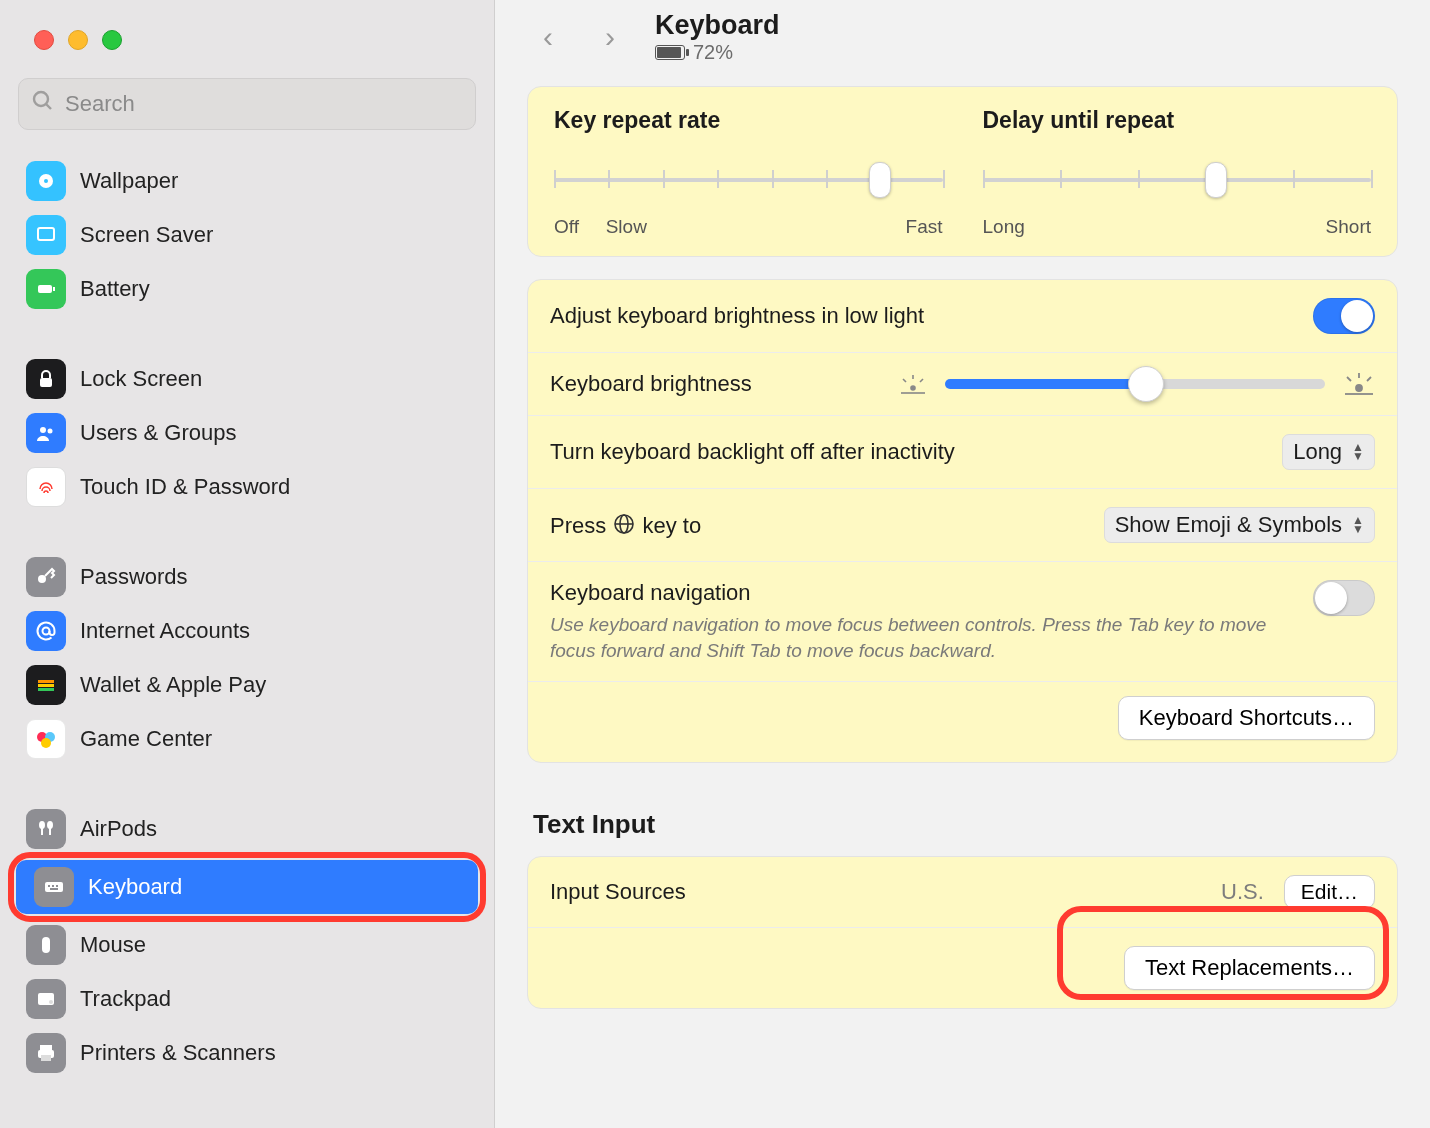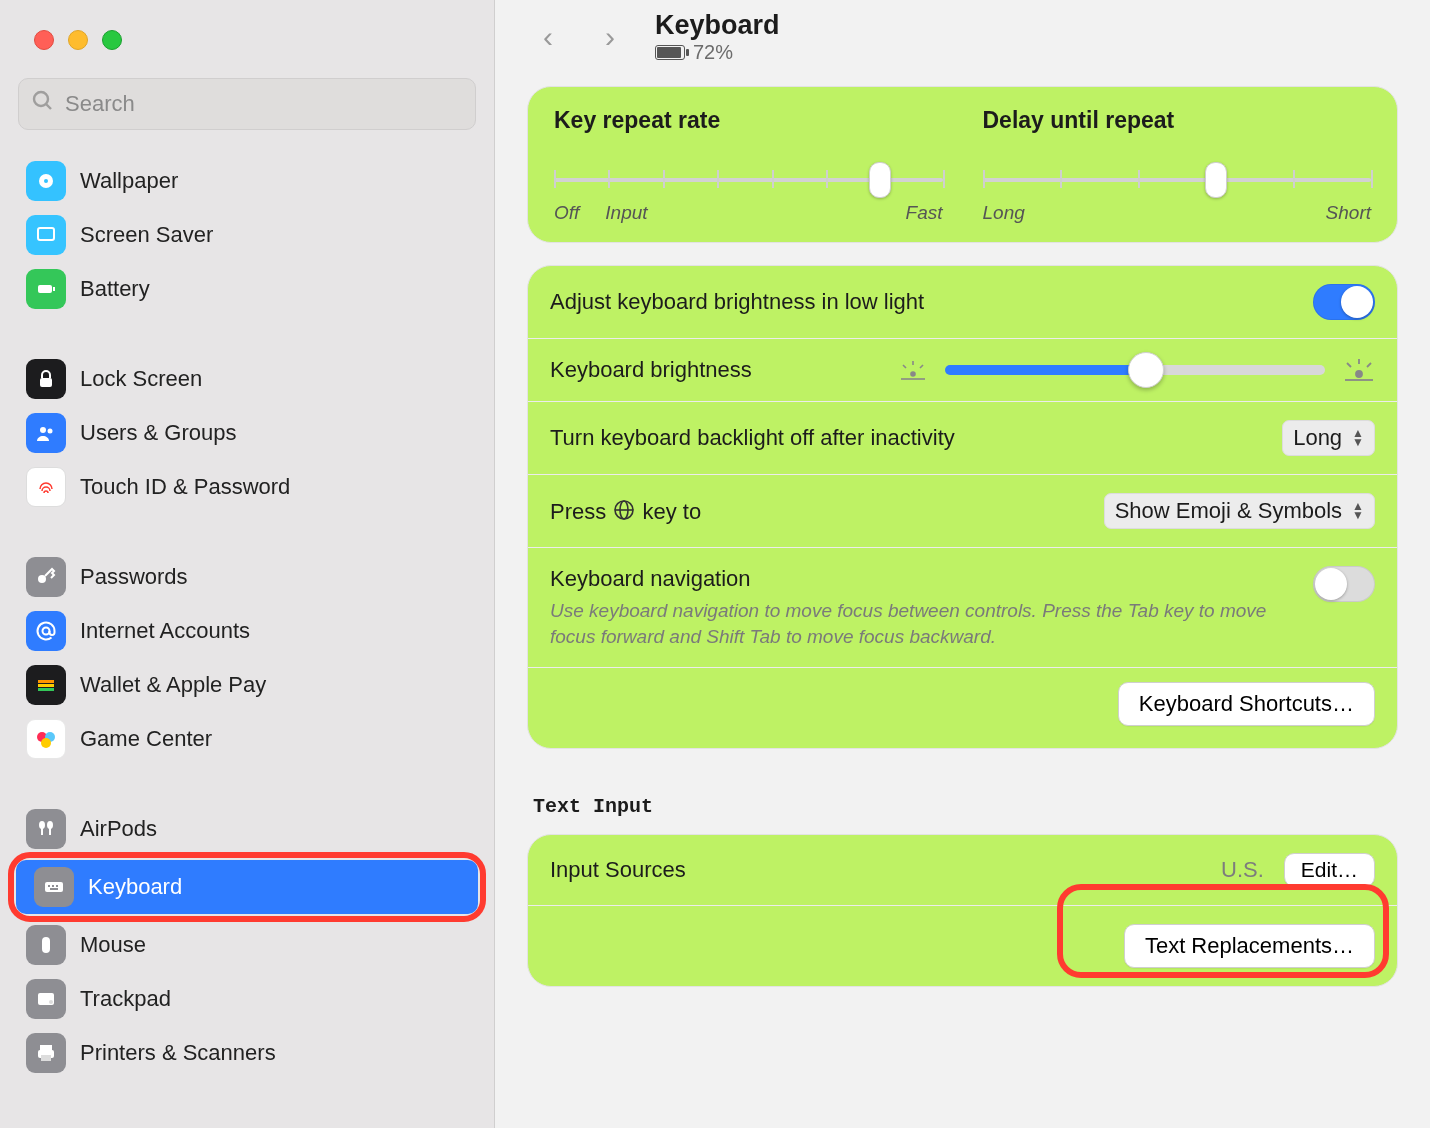--- a/index.html
+++ b/index.html
@@ -129,23 +129,23 @@
     width:30px; height:15px; border:1.6px solid #555; border-radius:3px;
     position:relative; display:inline-block;
   }
   .batt::after{
     content:""; position:absolute; right:-5px; top:3px;
     width:3px; height:7px; background:#555; border-radius:1px;
   }
   .batt-fill{ position:absolute; left:1px; top:1px; bottom:1px; background:#555; border-radius:1px; }
   .content { padding: 0 32px 40px 32px; }
   .panel {
-    background:#bef264;
+    background:#fef9c3;
     border:1px solid #e3e3e3;
-    border-radius:24px;
+    border-radius:14px;
     margin-top: 10px;
   }
   .row {
     display:flex;
     align-items:center;
     padding: 18px 22px;
     border-top:1px solid #ececec;
     gap: 20px;
   }
   .row:first-child { border-top:none; }
@@ -166,21 +166,21 @@
     height:4px; background:#d2d2d2; border-radius:3px;
   }
   .tick { position:absolute; top:6px; width:2px; height:18px; background:#cfcfcf; }
   .knob {
     position:absolute; top:-2px;
     width:22px; height:36px; border-radius:10px;
     background:#fff; border:1px solid #cfcfcf;
     box-shadow:0 1px 3px rgba(0,0,0,.25);
     transform:translateX(-50%);
   }
-  .sl-labels { display:flex; justify-content:space-between; font-size:19px; color:#555; margin-top:2px;font-style:italic; }
+  .sl-labels { display:flex; justify-content:space-between; font-size:19px; color:#555; margin-top:16px; }
   
   .bright-slider {
     display:flex; align-items:center; gap:18px;
   }
   .bs-track {
     width: 380px; height:10px; border-radius:6px;
     background:linear-gradient(to right,#2f7cff 0%,#2f7cff 53%,#d8d8d8 53%,#d8d8d8 100%);
     position:relative;
   }
   .bs-knob {
@@ -213,21 +213,21 @@
   .btn {
     background:#fff;
     border:1px solid #cfcfcf;
     border-radius:10px;
     padding: 8px 20px;
     font-size:22px;
     box-shadow: 0 1px 1px rgba(0,0,0,.05);
   }
   .btn.small { padding:4px 16px; font-size:21px; }
   .btn-row { display:flex; gap:20px; justify-content:flex-end; padding: 0 22px 22px 22px; }
-  .section-title { font-size:20px; font-weight:700; margin: 46px 0 16px 6px; font-family: Liberation Mono, monospace; }
+  .section-title { font-size:26px; font-weight:700; margin: 46px 0 16px 6px; }
   .muted { color:#7d7d7d; }
   .globe-icon { display:inline-flex; vertical-align:-3px; }
 </style>
 </head>
 <body>
 
 <div class="window">
 
   <div class="sidebar">
     <div class="titlebar">
@@ -437,21 +437,21 @@
               <div class="tick" style="left:28%"></div>
               <div class="tick" style="left:42%"></div>
               <div class="tick" style="left:56%"></div>
               <div class="tick" style="left:70%"></div>
               <div class="tick" style="left:84%"></div>
               <div class="tick" style="left:100%"></div>
               <div class="knob" style="left:84%"></div>
             </div>
             <div class="sl-labels">
               <span>Off</span>
-              <span style="margin-left:-232px">Input</span>
+              <span style="margin-left:-232px">Slow</span>
               <span>Fast</span>
             </div>
           </div>
           <div class="slider-col">
             <div class="sl-title">Delay until repeat</div>
             <div class="track-wrap">
               <div class="track-line"></div>
               <div class="tick" style="left:0%"></div>
               <div class="tick" style="left:20%"></div>
               <div class="tick" style="left:40%"></div>

